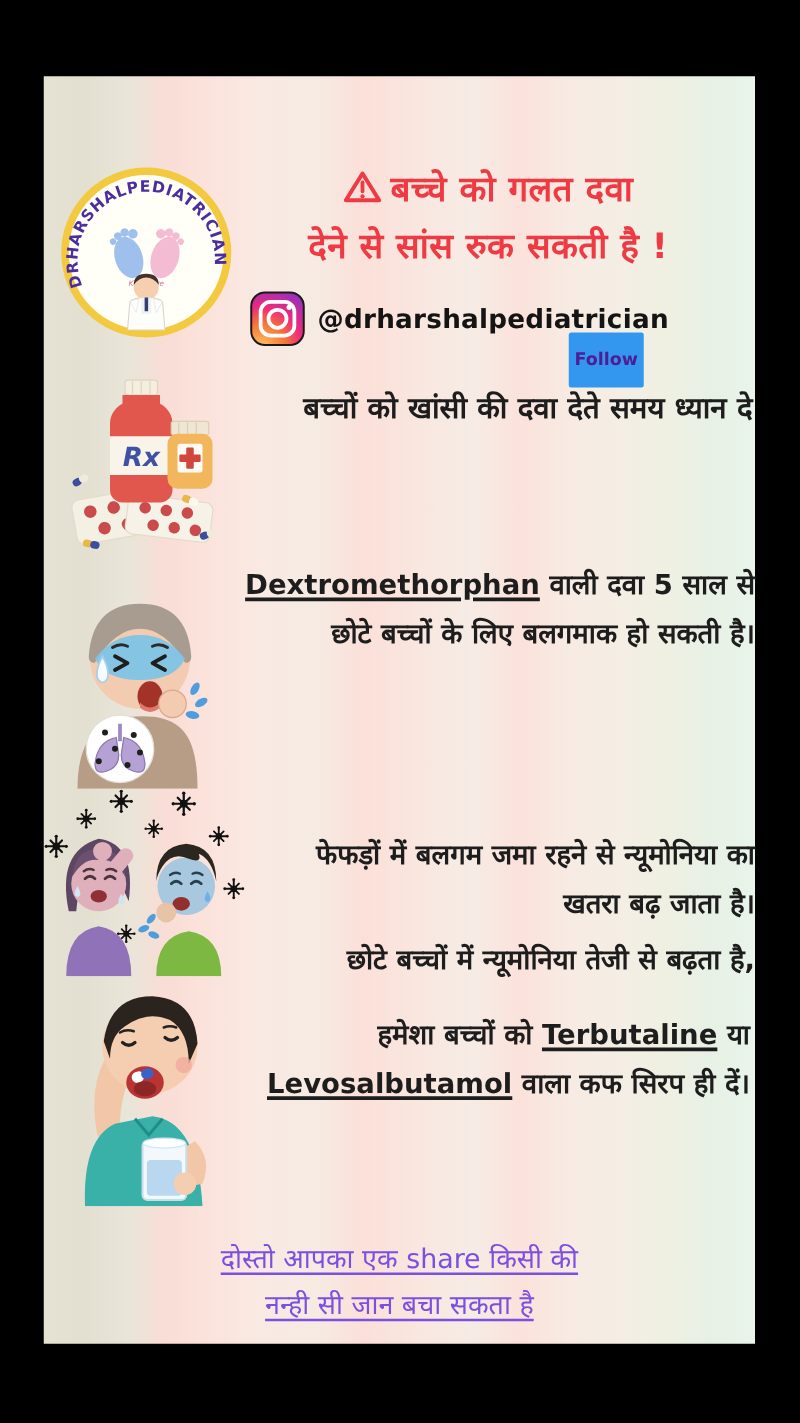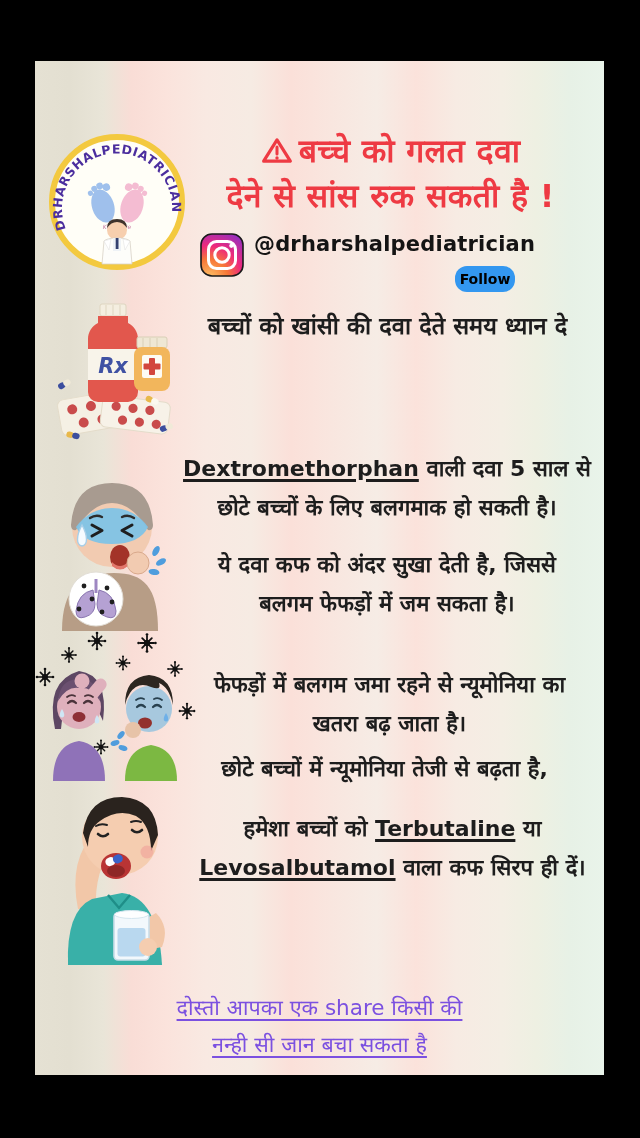--- a/index.html
+++ b/index.html
@@ -12,34 +12,34 @@
     background:linear-gradient(90deg,
       #e5e1d3 0%, #e3dfd1 6%, #e9e5d8 12%,
       #f9ddd6 17%, #fbe3dc 23%, #f9e9e2 30%,
       #f6ebe3 38%, #fbe0d9 45%, #f9e6df 52%,
       #f6ece5 60%, #fbe2db 67%, #f7ebe3 74%,
       #f4eee4 82%, #eef0e2 88%, #e7f1e6 94%, #e9f4ea 100%);
   }
   .logo{position:absolute;left:12px;top:71px;width:140px;height:140px;}
   .title{
     position:absolute;left:142px;right:0;top:68px;text-align:center;
-    color:#ee3a43;font-weight:800;font-size:32px;line-height:45px;letter-spacing:.3px;
+    color:#ee3a43;font-weight:800;font-size:28px;line-height:45px;letter-spacing:.3px;
   }
   .warn-ic{display:inline-block;vertical-align:-3px;margin-right:6px;}
-  .ig-row{position:absolute;left:95px;right:0;top:171px;display:flex;align-items:flex-start;justify-content:center;gap:9px;}
+  .ig-row{position:absolute;left:95px;right:0;top:171px;display:flex;align-items:center;justify-content:center;gap:9px;}
   .ig-handle{font-size:21px;font-weight:800;color:#141414;letter-spacing:.2px;}
   .follow-btn{
-    position:absolute;left:420px;top:205px;width:60px;height:26px;
-    background:#3397f0;color:#000000;border:none;border-radius:12px;
+    position:absolute;left:420px;top:205px;width:60px;height:44px;
+    background:#3397f0;color:#4c1d95;border:none;border-radius:2px;
     font-size:14px;font-weight:600;display:flex;align-items:center;justify-content:center;
     font-family:"DejaVu Sans", sans-serif;cursor:pointer;
   }
   .sec-ill{position:absolute;}
   .txt{
-    position:absolute;text-align:center;color:#1d1d1d;
+    position:absolute;text-align:right;color:#1d1d1d;
     font-weight:600;font-size:22px;line-height:39px;
   }
   .h1{font-size:23.5px;}
   .bu{font-weight:800;text-decoration:underline;text-decoration-thickness:2.5px;text-underline-offset:3px;}
   .b{font-weight:800;}
   .footer-txt{
     position:absolute;left:0;right:0;top:928px;text-align:center;
     color:#7b50e0;font-weight:400;font-size:21.5px;line-height:37px;
   }
   .footer-txt .u{text-decoration:underline;text-decoration-thickness:2px;text-underline-offset:4px;}
@@ -210,24 +210,20 @@
       <g fill="#1f1f1f">
         <circle cx="44" cy="117" r="2.4"></circle>
           <circle cx="67" cy="119" r="2.4"></circle>
           <circle cx="39" cy="140" r="2.4"></circle>
         <circle cx="62" cy="143" r="2.4"></circle>
           <circle cx="52" cy="130" r="2.4"></circle>
           <circle cx="72" cy="133" r="2.4"></circle>
       </g>
     </g>
   </svg>
-  <div class="txt" style="left:135px;right:0;top:484px">
-    <div>ये दवा कफ को अंदर सुखा देती है, जिससे</div>
-    <div>बलगम फेफड़ों में जम सकता है।</div>
-  </div>
 
   <div class="txt" style="left:140px;right:0;top:604px">
     <div><span>फेफड़ों में बलगम जमा रहने से </span><span class="b">न्यूमोनिया</span><span> का</span></div>
     <div>खतरा बढ़ जाता है।</div>
   </div>
   <svg class="sec-ill" style="left:0;top:568px" width="165" height="152" viewBox="0 0 165 152">
     <defs>
       <g id="vir">
         <g stroke="#111" stroke-width="1.7" stroke-linecap="round">
           <line x1="-6.5" y1="0" x2="6.5" y2="0"></line>

